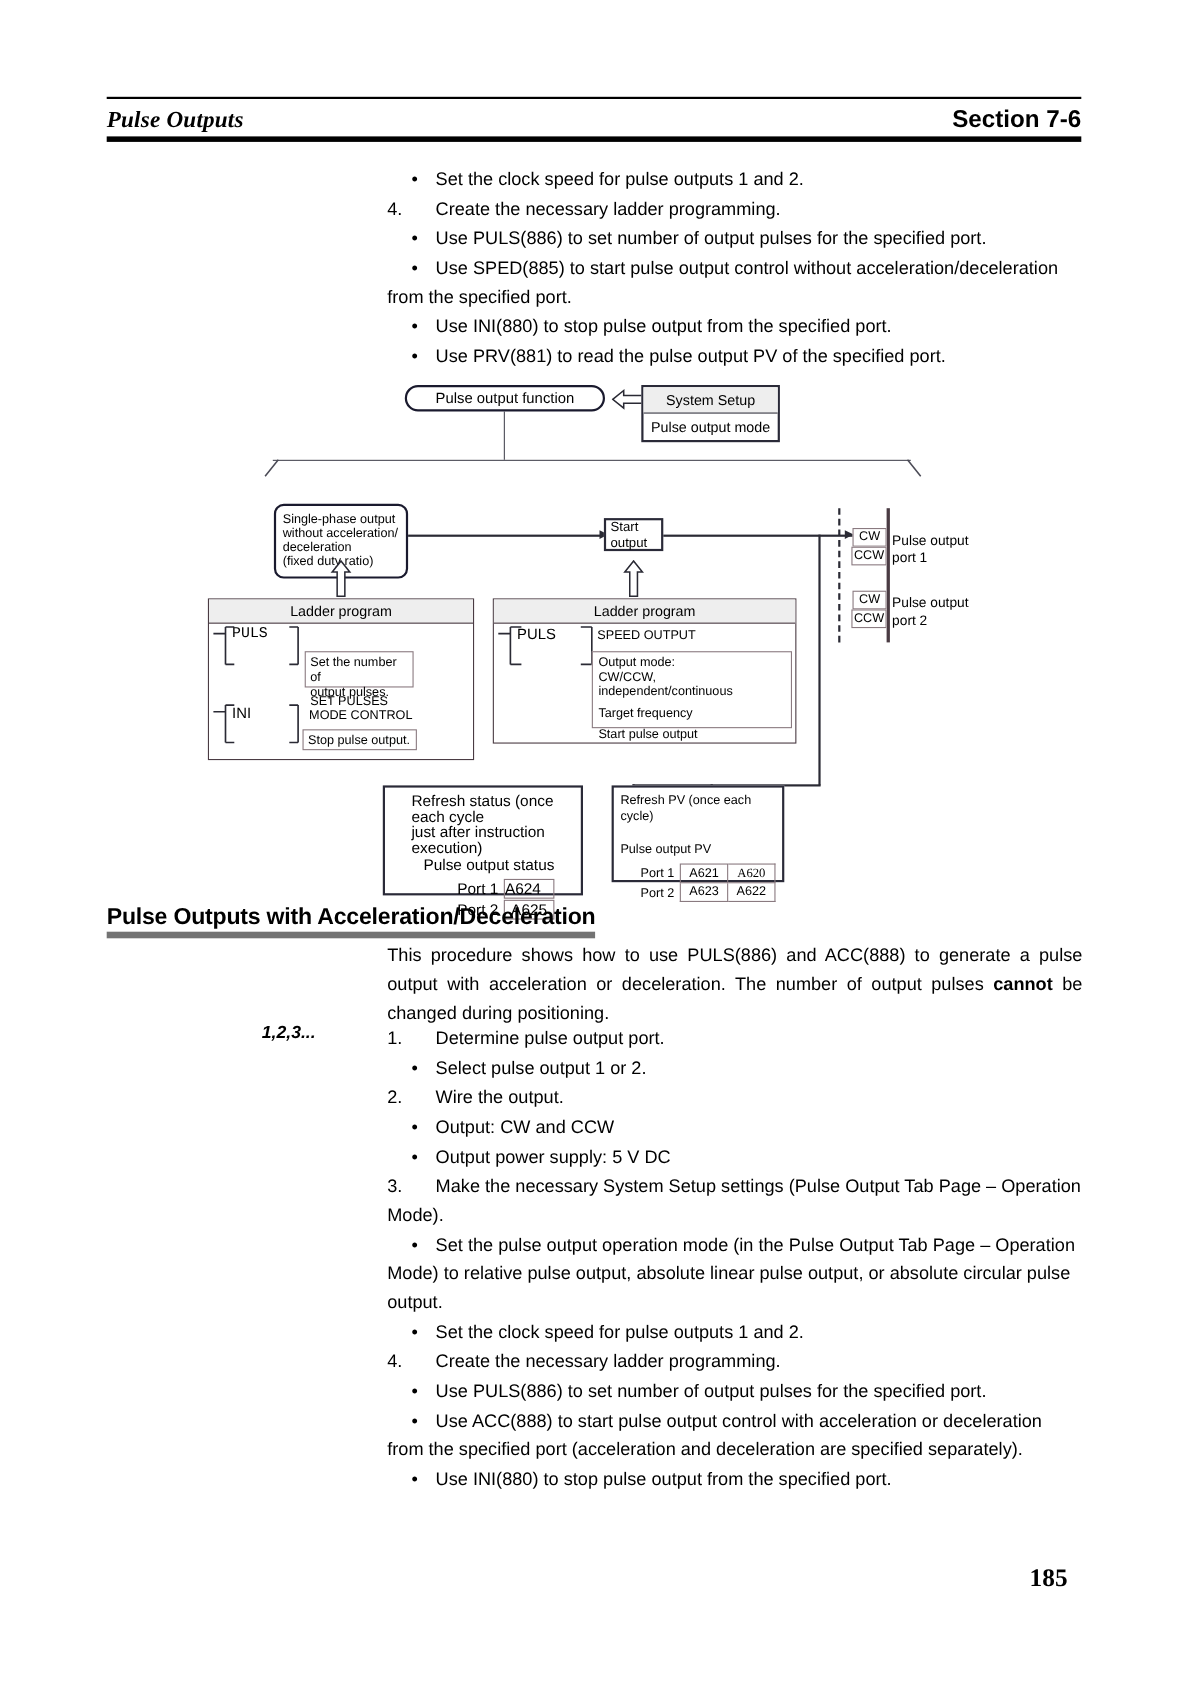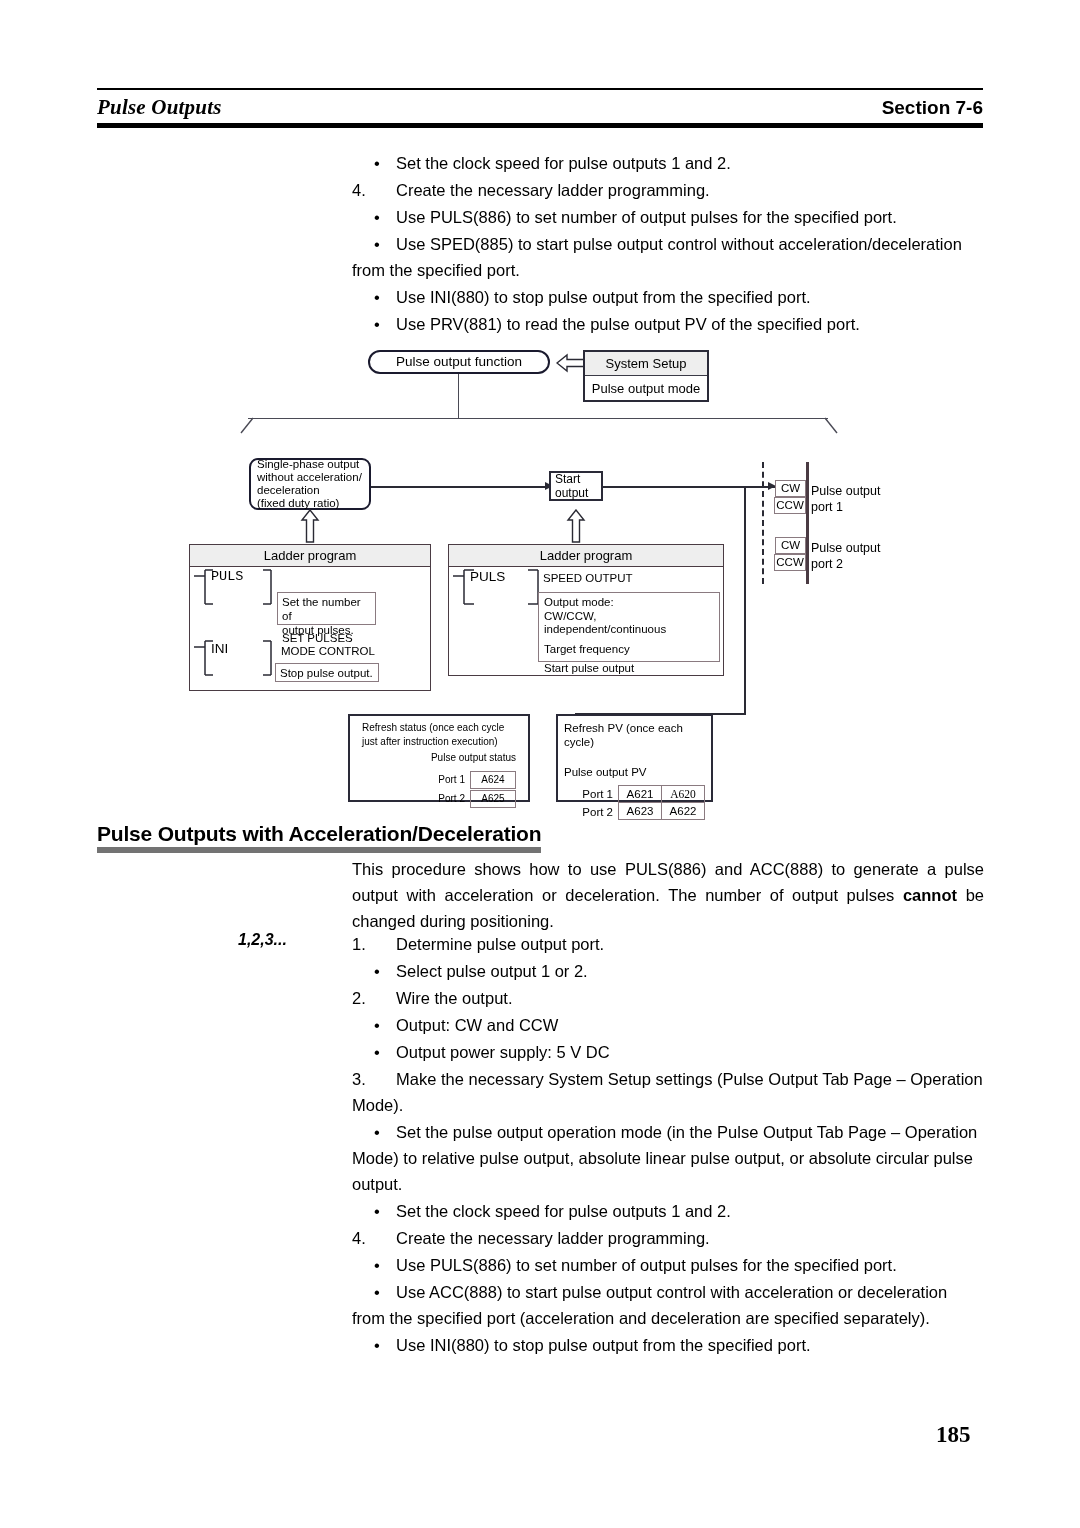--- a/index.html
+++ b/index.html
@@ -37,21 +37,21 @@
   .hdr-left {
     font-family: "Liberation Serif", serif;
     font-style: italic;
     font-weight: bold;
     font-size: 21px;
     letter-spacing: 0.2px;
   }
   .hdr-right {
     font-family: "Liberation Sans", sans-serif;
     font-weight: bold;
-    font-size: 19px;
+    font-size: 22px;
   }
   .hdr-rule-bottom {
     height: 5px;
     background: #000;
     width: 100%;
   }
 
   
   .textcol {
     position: absolute;
@@ -255,21 +255,21 @@
 
   <div class="hline thin" style="left:248px; top:418px; width:580px;"></div>
 
   <svg class="dg" style="left:240px; top:416px;" width="14" height="18" viewBox="0 0 14 18">
     <line x1="13" y1="2" x2="1" y2="17" stroke="#4a4a55" stroke-width="1.4"></line>
   </svg>
   <svg class="dg" style="left:824px; top:416px;" width="14" height="18" viewBox="0 0 14 18">
     <line x1="1" y1="2" x2="13" y2="17" stroke="#4a4a55" stroke-width="1.4"></line>
   </svg>
 
-  <div class="rbox" style="left:249px; top:458px; width:122px; height:52px; border-radius:9px; justify-content:flex-start; padding-left:6px; font-size:11.5px; line-height:12.8px;">
+  <div class="rbox" style="left:249px; top:458px; width:122px; height:68px; border-radius:9px; justify-content:flex-start; padding-left:6px; font-size:11.5px; line-height:12.8px;">
     <div>
       <div>Single-phase output</div>
       <div>without acceleration/</div>
       <div>deceleration</div>
       <div>(fixed duty ratio)</div>
     </div>
   </div>
 
   <div class="hline" style="left:371px; top:486px; width:176px;"></div>
   <div class="arr-r" style="left:545px; top:482px;"></div>
@@ -358,27 +358,27 @@
     <div class="cell">CW</div>
   </div>
   <div class="sbox" style="left:774px; top:554px; width:32px; height:17px; font-size:11.5px; line-height:15px; border-color:#8a7a80;">
     <div class="cell">CCW</div>
   </div>
   <div class="lbl2" style="left:811px; top:540px; font-size:12.5px;">
     <div>Pulse output</div>
     <div>port 2</div>
   </div>
 
-  <div class="sbox thick" style="left:348px; top:714px; width:182px; height:88px; padding:5px 12px; font-size:10px; line-height:14px;">
+  <div class="sbox thick" style="left:348px; top:714px; width:182px; height:100px; padding:5px 24px; font-size:14px; line-height:14px;">
     <div>Refresh status (once each cycle</div>
     <div>just after instruction execution)</div>
     <div style="text-align:right; margin-top:2px;">Pulse output status</div>
     <div style="display:flex; justify-content:flex-end; align-items:center; margin-top:6px;">
       <span style="margin-right:5px;">Port 1</span>
-      <span style="border:1.4px solid #8a7a80; width:44px; text-align:center; line-height:16px;">A624</span>
+      <span style="border:1.4px solid #8a7a80; width:44px; line-height:16px;">A624</span>
     </div>
     <div style="display:flex; justify-content:flex-end; align-items:center; margin-top:1px;">
       <span style="margin-right:5px;">Port 2</span>
       <span style="border:1.4px solid #8a7a80; width:44px; text-align:center; line-height:16px;">A625</span>
     </div>
   </div>
 
   <div class="sbox thick" style="left:556px; top:714px; width:157px; height:88px; padding:5px 6px; font-size:11.5px; line-height:14px;">
     <div>Refresh PV (once each cycle)</div>
     <div style="text-align:left; margin-top:16px;">Pulse output PV</div>

